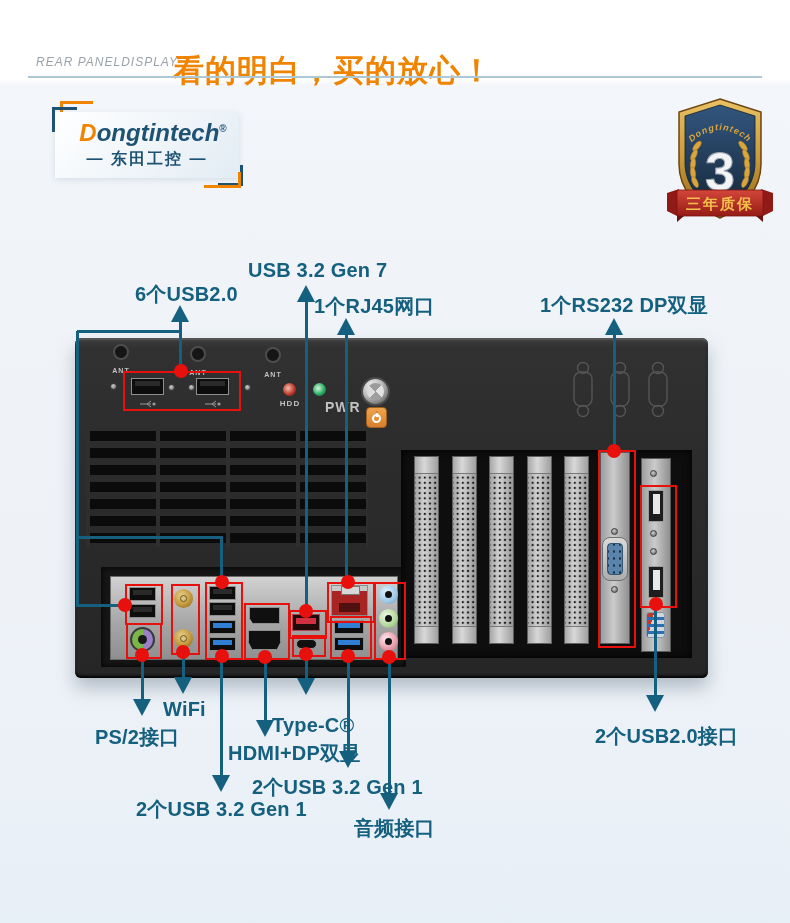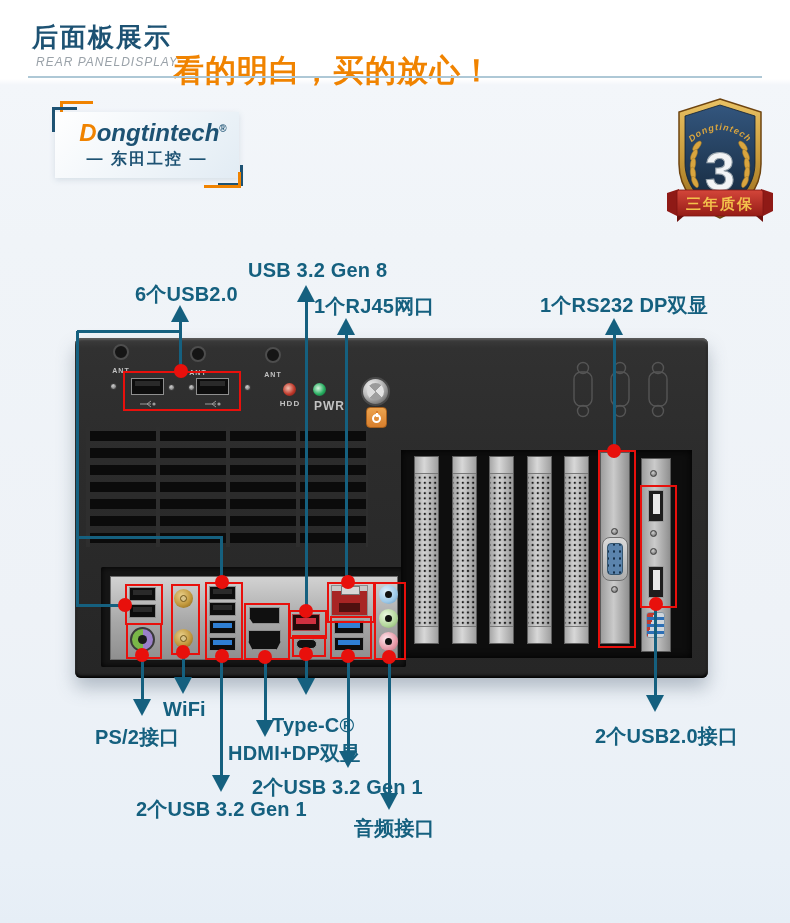--- a/index.html
+++ b/index.html
@@ -111,21 +111,20 @@
   .tl{background:var(--teal);z-index:5;}
   .arw-up{width:0;height:0;border-left:9px solid transparent;border-right:9px solid transparent;border-bottom:17px solid var(--teal);z-index:5;}
   .arw-dn{width:0;height:0;border-left:9px solid transparent;border-right:9px solid transparent;border-top:17px solid var(--teal);z-index:5;}
   .lbl{font-size:20px;font-weight:600;color:var(--teal);z-index:8;white-space:nowrap;letter-spacing:0.2px;}
 </style>
 </head>
 <body>
 
 <div id="stage">
 
-  <div class="abs title-cn nowrap">后面板展示</div>
   <div class="abs title-en nowrap">REAR PANELDISPLAY</div>
   <div class="abs slogan nowrap">看的明白，买的放心！</div>
   <div class="abs header-rule"></div>
 
   <div class="abs ck ck-tl-o"></div>
   <div class="abs ck ck-tl-n"></div>
   <div class="abs logo-box">
     <div class="logo-brand"><span class="d">D</span><span>ongtintech</span><sup>®</sup></div>
     <div class="logo-cn nowrap">— 东田工控 —</div>
   </div>
@@ -197,21 +196,21 @@
       <circle cx="15" cy="5" r="1.6" fill="#9a9a9a"></circle>
     </svg>
   <svg class="abs" style="left:204px;top:399px;" width="18" height="10">
       <path d="M1,5 h11 M8,5 l4,-3 M8,5 l4,3" stroke="#9a9a9a" fill="none"></path>
       <circle cx="15" cy="5" r="1.6" fill="#9a9a9a"></circle>
     </svg>
 
   <div class="abs led led-hdd" style="left:283px;top:383px;"></div>
   <div class="abs panel-txt" style="left:277px;top:399px;font-size:8px;">HDD</div>
   <div class="abs led led-pwr" style="left:313px;top:383px;"></div>
-  <div class="abs panel-txt" style="left:314px;top:399px;font-size:12px;">PWR</div>
+  <div class="abs panel-txt" style="left:325px;top:399px;font-size:14px;">PWR</div>
   <div class="abs pwr-btn" style="left:361px;top:377px;"></div>
   <div class="abs soft-btn" style="left:366px;top:407px;"></div>
 
   <svg class="abs knockout" style="left:572px;top:361px;" viewBox="0 0 22 58">
       <g fill="none" stroke="#555" stroke-width="1.4">
         <circle cx="11" cy="7" r="5.5"></circle>
         <rect x="2" y="11" width="18" height="34" rx="7"></rect>
         <circle cx="11" cy="50" r="5.5"></circle>
       </g>
     </svg>
@@ -338,21 +337,21 @@
 
   <div class="abs rdot" style="left:382px;top:650px;"></div>
   <div class="abs tl" style="left:388px;top:657px;width:3px;height:139px;"></div>
   <div class="abs arw-dn" style="left:380px;top:793px;"></div>
 
   <div class="abs rdot" style="left:649px;top:597px;"></div>
   <div class="abs tl" style="left:654px;top:604px;width:3px;height:94px;"></div>
   <div class="abs arw-dn" style="left:646px;top:695px;"></div>
 
   <div class="abs lbl" style="left:135px;top:281px;text-align:right;">6个USB2.0</div>
-  <div class="abs lbl" style="left:248px;top:259px;">USB 3.2 Gen 8</div>
+  <div class="abs lbl" style="left:248px;top:259px;">USB 3.2 Gen 7</div>
   <div class="abs lbl" style="left:314px;top:293px;">1个RJ45网口</div>
   <div class="abs lbl" style="left:540px;top:292px;">1个RS232 DP双显</div>
   <div class="abs lbl" style="left:95px;top:724px;">PS/2接口</div>
   <div class="abs lbl" style="left:163px;top:698px;">WiFi</div>
   <div class="abs lbl" style="left:272px;top:714px;">Type-C®</div>
   <div class="abs lbl" style="left:228px;top:740px;">HDMI+DP双显</div>
   <div class="abs lbl" style="left:136px;top:796px;">2个USB 3.2 Gen 1</div>
   <div class="abs lbl" style="left:252px;top:774px;">2个USB 3.2 Gen 1</div>
   <div class="abs lbl" style="left:354px;top:815px;">音频接口</div>
   <div class="abs lbl" style="left:595px;top:723px;">2个USB2.0接口</div>

